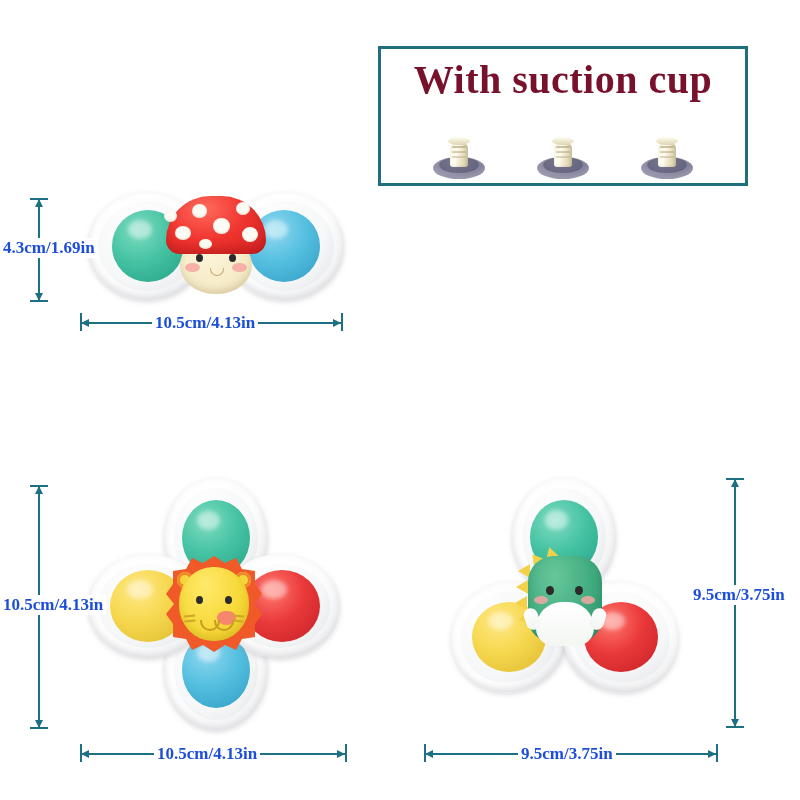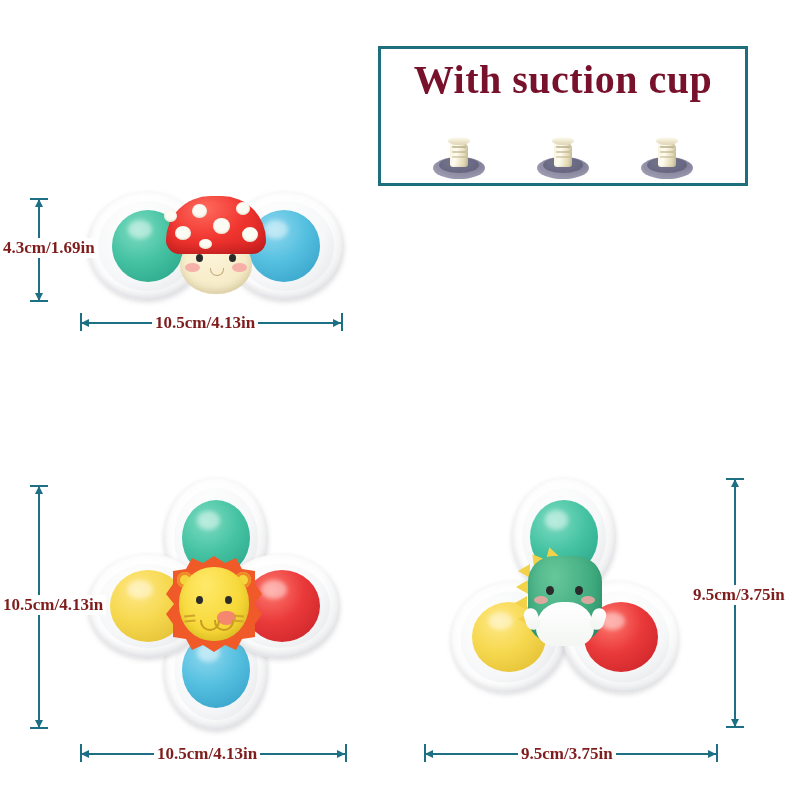--- a/index.html
+++ b/index.html
@@ -128,21 +128,21 @@
   .tick{position:absolute;background:#1d7084;}
   .tick-h{height:1.6px;width:18px;}
   .tick-v{width:1.6px;height:18px;}
   .arrow{position:absolute;width:0;height:0;}
   .arr-up{border-left:4px solid transparent;border-right:4px solid transparent;border-bottom:8px solid #1d7084;}
   .arr-down{border-left:4px solid transparent;border-right:4px solid transparent;border-top:8px solid #1d7084;}
   .arr-left{border-top:4px solid transparent;border-bottom:4px solid transparent;border-right:8px solid #1d7084;}
   .arr-right{border-top:4px solid transparent;border-bottom:4px solid transparent;border-left:8px solid #1d7084;}
   .dim-label{
     position:absolute;font-family:"Liberation Serif", serif;font-weight:bold;
-    font-size:17px;color:#7f1d1d;background:#ffffff;padding:0 3px;white-space:nowrap;
+    font-size:17px;color:#1d4ed8;background:#ffffff;padding:0 3px;white-space:nowrap;
   }
 </style>
 </head>
 <body>
 
 <div class="stage">
 
   <div class="banner">
     <div class="banner-title">With suction cup</div>
     <div class="cups">

